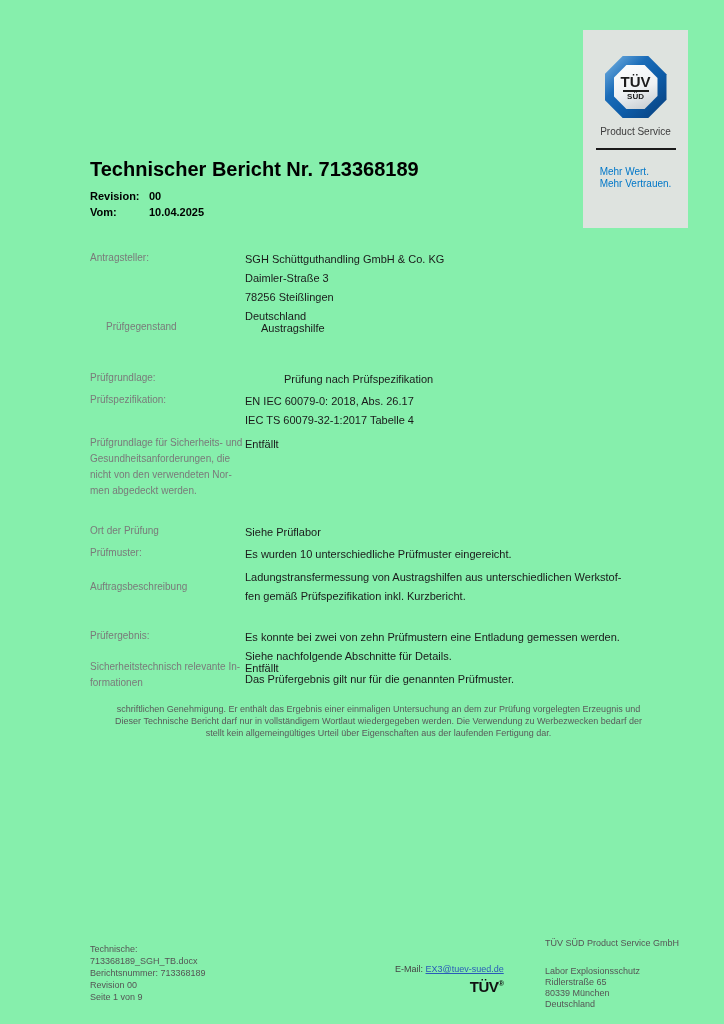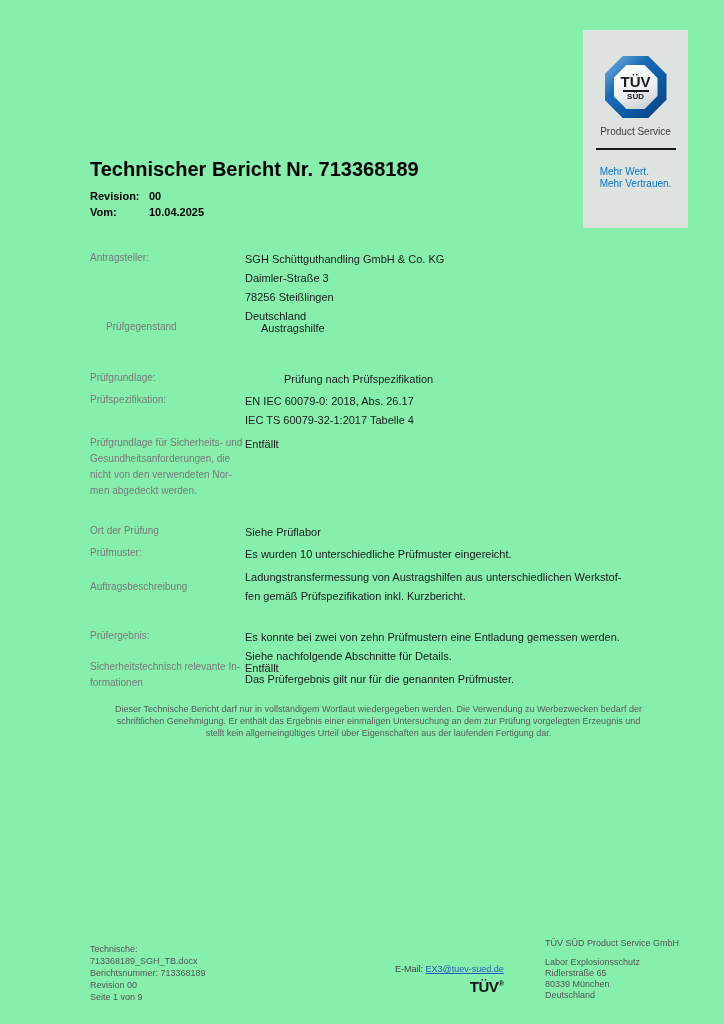--- a/index.html
+++ b/index.html
@@ -49,21 +49,21 @@
   
   .disclaimer{position:absolute;left:90px;top:703px;width:577px;text-align:center;
     font-size:9px;line-height:12px;color:#5a5a5a;}
   
   .footer-left{position:absolute;left:90px;top:943px;font-size:9px;line-height:12px;color:#555;}
   .footer-center{position:absolute;left:395px;top:964px;font-size:9px;color:#444;}
   .email-link{color:#2a5bb8;text-decoration:underline;cursor:pointer;}
   .tuv-mark{margin-top:4px;font-size:15px;font-weight:bold;letter-spacing:-0.5px;color:#111;text-align:right;}
   .tuv-reg{font-size:8px;vertical-align:super;}
   .footer-right{position:absolute;left:545px;top:938px;font-size:9px;line-height:11px;color:#555;}
-  .footer-right .company{margin-bottom:8px;}
+  .footer-right .company{margin-bottom:17px;}
 </style>
 </head>
 <body>
 
 <div class="page">
 
   <div class="logo-panel">
     <div class="badge-outer">
       <div class="badge-inner">
         <div class="badge-tuv">TÜV</div>
@@ -183,22 +183,22 @@
     <div class="lbl">
       <div>Sicherheitstechnisch relevante In-</div>
       <div>formationen</div>
     </div>
     <div class="val">
         <div>Entfällt</div>
       </div>
   </div>
 
   <div class="disclaimer">
+    <div>schriftlichen Genehmigung. Er enthält das Ergebnis einer einmaligen Untersuchung an dem zur Prüfung vorgelegten Erzeugnis und</div>
     <div>Dieser Technische Bericht darf nur in vollständigem Wortlaut wiedergegeben werden. Die Verwendung zu Werbezwecken bedarf der</div>
-    <div>schriftlichen Genehmigung. Er enthält das Ergebnis einer einmaligen Untersuchung an dem zur Prüfung vorgelegten Erzeugnis und</div>
     <div>stellt kein allgemeingültiges Urteil über Eigenschaften aus der laufenden Fertigung dar.</div>
   </div>
 
   <div class="footer-left">
     <div>Technische:</div>
     <div>713368189_SGH_TB.docx</div>
     <div>Berichtsnummer: 713368189</div>
     <div>Revision 00</div>
     <div>Seite 1 von 9</div>
   </div>

